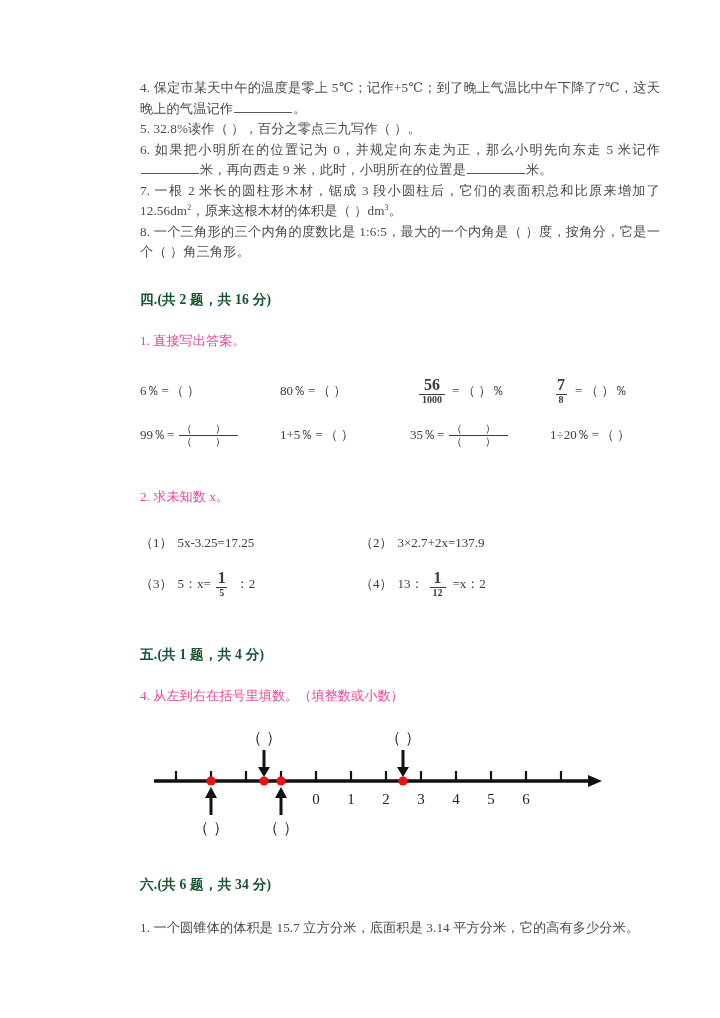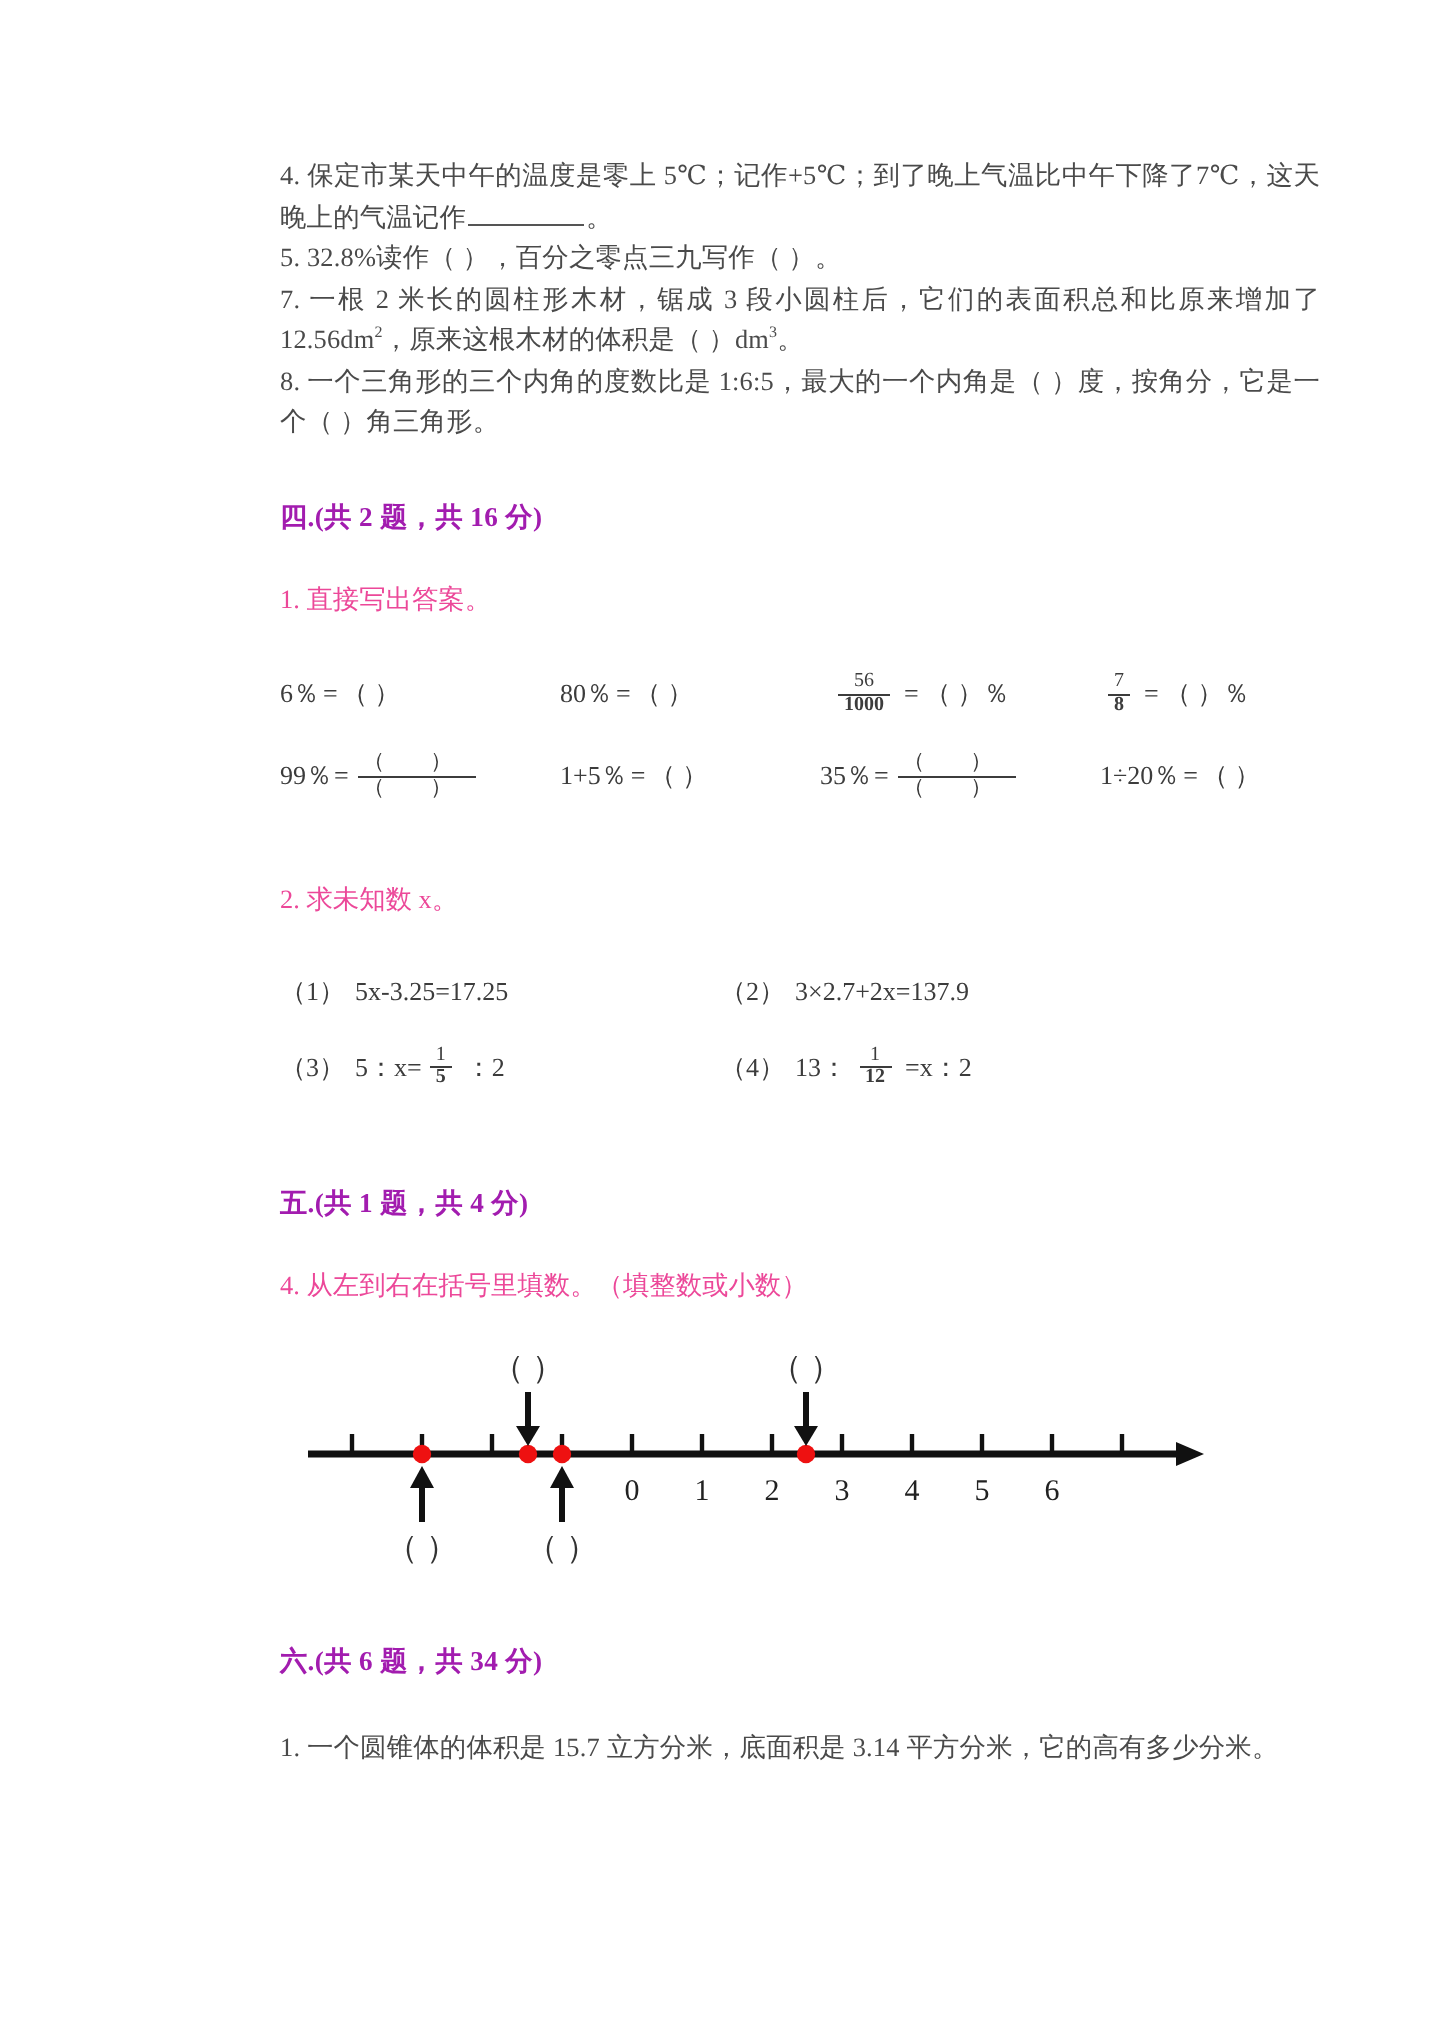--- a/index.html
+++ b/index.html
@@ -52,21 +52,21 @@
   sup.unit {
     font-size: 8px;
     vertical-align: super;
     line-height: 0;
   }
 
   
   .section-head {
     font-size: 13.6px;
     font-weight: bold;
-    color: #a21caf;
+    color: #14532d;
     font-family: "Liberation Serif", "DejaVu Serif", serif;
     letter-spacing: 0.2px;
   }
 
   .sub-q {
     font-size: 13.2px;
     color: #ec4899;
     line-height: 20.5px;
   }
 
@@ -101,21 +101,21 @@
     border-top: 1.2px solid #3c3c3c;
     padding: 0 3px;
   }
   .frac.wide .num, .frac.wide .den {
     font-size: 11px;
     font-weight: normal;
     letter-spacing: 10px;
     padding: 0 2px;
   }
   .frac.wide .den { border-top: 1px solid #3c3c3c; }
-  .frac.plain .num { font-size: 10px; font-weight: normal; }
+  .frac.plain .num { font-size: 16px; font-weight: bold; }
   .frac.plain .den { font-size: 10px; font-weight: bold; text-align: right; }
 
   
   .eq-row {
     display: flex;
     font-size: 13px;
     color: #3c3c3c;
     align-items: center;
   }
   .eq-cell {
@@ -141,20 +141,23 @@
     <div>
 
       <div class="q-line q-block">
         <span>4. 保定市某天中午的温度是零上 5℃；记作+5℃；到了晚上气温比中午下降了7℃，这天晚上的气温记作</span><span class="fill-blank"></span><span>。</span>
       </div>
 
       <div class="q-line q-block">
         <span>5. 32.8%读作（        ），百分之零点三九写作（        ）。</span>
       </div>
 
+      <div class="q-line q-block">
+        <span>6. 如果把小明所在的位置记为 0，并规定向东走为正，那么小明先向东走 5 米记作</span><span class="fill-blank"></span><span>米，再向西走 9 米，此时，小明所在的位置是</span><span class="fill-blank"></span><span>米。</span>
+      </div>
 
       <div class="q-line q-block">
         <span>7. 一根 2 米长的圆柱形木材，锯成 3 段小圆柱后，它们的表面积总和比原来增加了 12.56dm</span><sup class="unit">2</sup><span>，原来这根木材的体积是（        ）dm</span><sup class="unit">3</sup><span>。</span>
       </div>
 
       <div class="q-line q-block">
         <span>8. 一个三角形的三个内角的度数比是 1:6:5，最大的一个内角是（        ）度，按角分，它是一个（        ）角三角形。</span>
       </div>
 
     </div>

